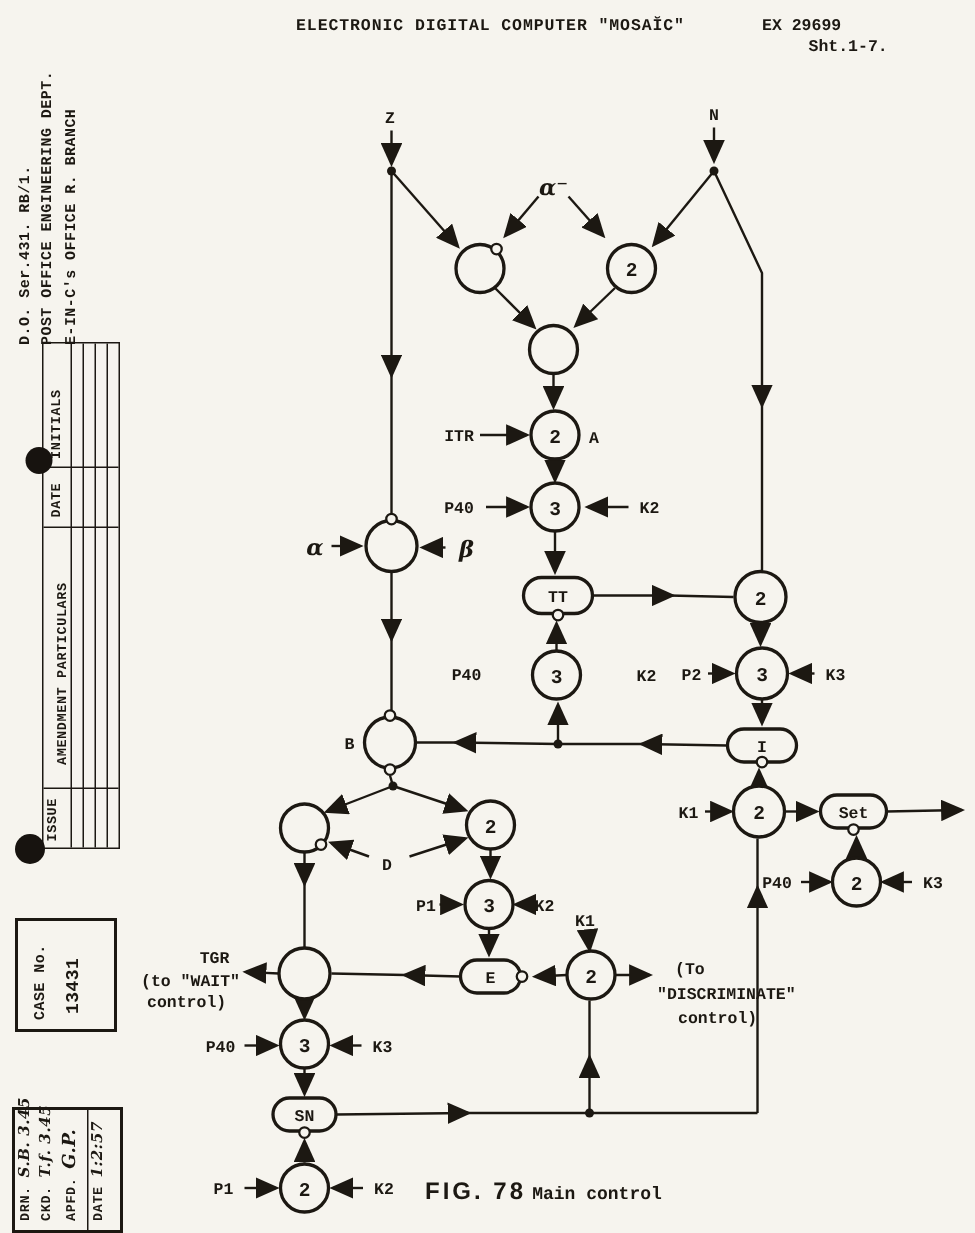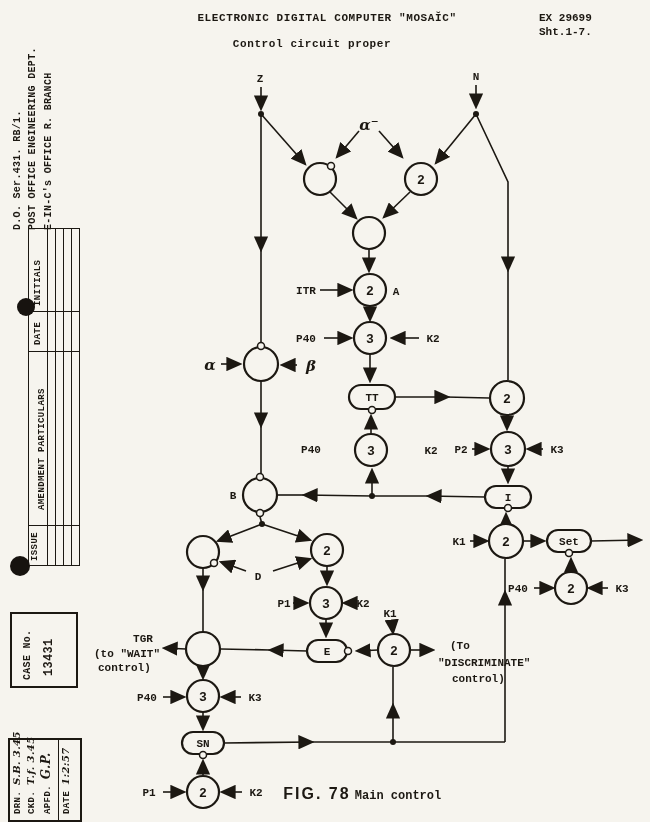--- a/index.html
+++ b/index.html
@@ -30,22 +30,21 @@
   .gk{font:italic bold 15px "DejaVu Serif",serif;text-anchor:middle;}
   .figl{font:bold 16px "Liberation Sans",sans-serif;letter-spacing:2px;text-anchor:middle;}
   .figc{font:bold 12px "Liberation Mono",monospace;text-anchor:middle;}
 </style>
 </head>
 <body>
 
 <div class="sheet">
 
   <div class="abs hdr" style="left:127px;top:12px;width:400px;">ELECTRONIC DIGITAL COMPUTER "MOSAĬC"</div>
-  <div class="abs hdr" style="left:112px;top:38px;width:400px;">Control circuit proper</div>
-  <div class="abs ref" style="left:539px;top:12px;text-align:right;">EX 29699</div>
+  <div class="abs ref" style="left:508px;top:12px;text-align:right;">EX 29699</div>
   <div class="abs ref" style="left:539px;top:26px;">Sht.1-7.</div>
 
   <div class="abs rot tw" style="left:12px;top:230px;">D.O. Ser.431.  RB/1.</div>
   <div class="abs rot tw" style="left:27px;top:230px;">POST OFFICE ENGINEERING DEPT.</div>
   <div class="abs rot tw" style="left:43px;top:230px;">E-IN-C's OFFICE R. BRANCH</div>
 
   <div class="abs bline" style="left:28px;top:228px;width:50px;height:336px;">
     <div class="gridv" style="left:18px;"></div>
     <div class="gridv" style="left:26px;"></div>
     <div class="gridv" style="left:34px;"></div>

